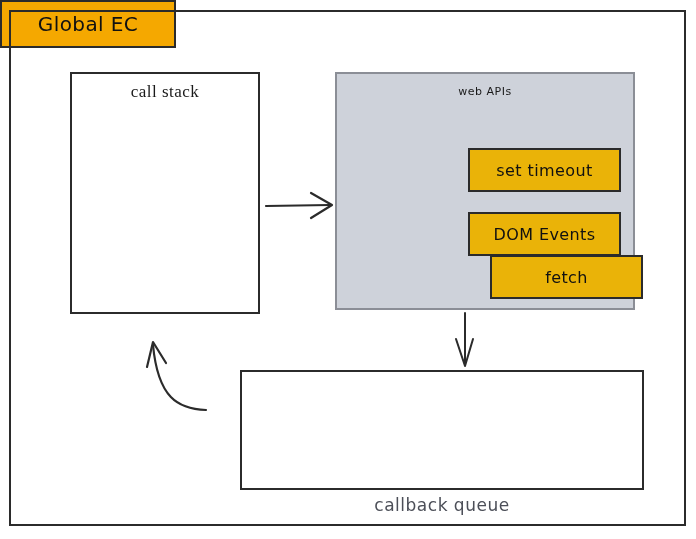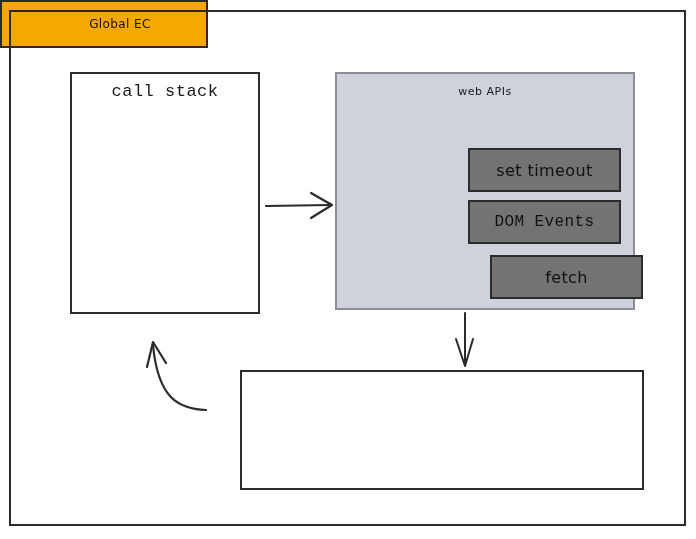--- a/index.html
+++ b/index.html
@@ -45,37 +45,36 @@
     height: 242px;
   }
   .call-stack-title {
     position: absolute;
     left: 70px;
     top: 82px;
     width: 190px;
     text-align: center;
     font-size: 17px;
     color: #1a1a1a;
-    font-family: Liberation Mono, monospace;
+    font-family: Liberation Serif, serif;
     letter-spacing: 0.5px;
   }
   .global-ec {
     left: 79px;
     top: 261px;
     width: 172px;
     height: 44px;
     background: #f5a800;
     border: 2px solid #2b2b2b;
     display: flex;
     align-items: center;
     justify-content: center;
-    font-size: 12px;
+    font-size: 20px;
     color: #111111;
     letter-spacing: 0.4px;
-    padding-left: 32px;
   }
 
   
   .web-apis {
     left: 335px;
     top: 72px;
     width: 300px;
     height: 238px;
     background: #ced2da;
     border: 2px solid #8b8e96;
@@ -88,32 +87,32 @@
     text-align: center;
     font-size: 11px;
     color: #1a1a1a;
     letter-spacing: 0.5px;
   }
   .api-item {
     position: absolute;
     left: 468px;
     width: 153px;
     height: 44px;
-    background: #737373;
+    background: #eab308;
     border: 2px solid #2b2b2b;
     box-sizing: border-box;
     display: flex;
     align-items: center;
     justify-content: center;
     font-size: 16px;
     color: #111111;
     letter-spacing: 0.4px;
   }
   .api-0 { top: 148px; }
-  .api-1 { top: 200px; font-family: Liberation Mono, monospace; }
+  .api-1 { top: 212px; }
   .api-2 { top: 255px; margin-left: 22px; }
 
   
   .callback-queue {
     left: 240px;
     top: 370px;
     width: 404px;
     height: 120px;
   }
   .callback-queue-label {
@@ -148,20 +147,21 @@
   <div class="call-stack-title">call stack</div>
   <div class="global-ec">Global EC</div>
 
   <div class="box web-apis"></div>
   <div class="web-apis-title">web APIs</div>
   <div class="api-item api-0">set timeout</div>
   <div class="api-item api-1">DOM Events</div>
   <div class="api-item api-2">fetch</div>
 
   <div class="box callback-queue"></div>
+  <div class="callback-queue-label">callback queue</div>
 
   <svg class="arrows" viewBox="0 0 696 539">
 
     <g>
       <path d="M266 206 L330 205" stroke="#2b2b2b" stroke-width="2.2" fill="none" stroke-linecap="round"></path>
       <path d="M311 193 L332 205 L311 218" stroke="#2b2b2b" stroke-width="2.2" fill="none" stroke-linecap="round" stroke-linejoin="round"></path>
     </g>
 
     <g>
       <path d="M465 313 L465 365" stroke="#2b2b2b" stroke-width="2" fill="none" stroke-linecap="round"></path>

